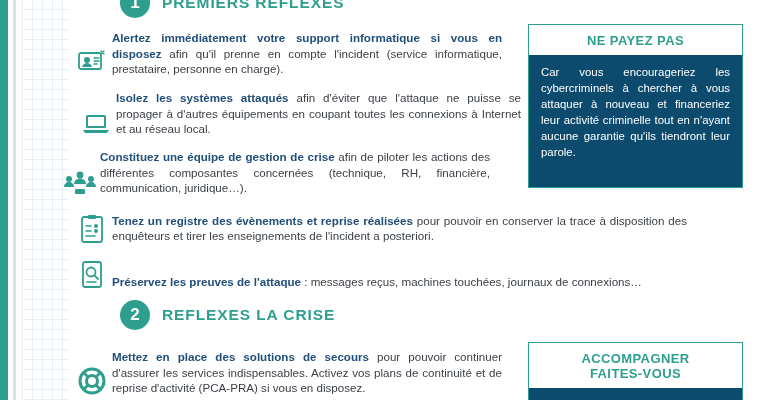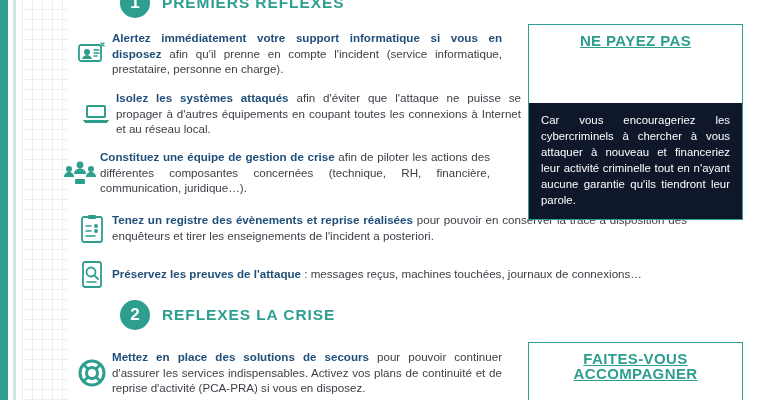--- a/index.html
+++ b/index.html
@@ -76,21 +76,21 @@
     color: #2e9e8f;
     font-size: 15.5px;
     font-weight: bold;
     letter-spacing: .9px;
   }
 
   
   .item {
     position: absolute;
     display: flex;
-    align-items: center;
+    align-items: flex-end;
   }
   .item-icon {
     width: 40px;
     min-width: 40px;
     display: flex;
     justify-content: center;
     padding-top: 2px;
   }
   .item-text {
     color: #3a3f45;
@@ -108,35 +108,33 @@
   .callout {
     position: absolute;
     width: 215px;
     border: 1px solid #2e9e8f;
     background: #ffffff;
     box-sizing: border-box;
   }
   .callout-head {
     color: #2e9e8f;
     font-weight: bold;
-    font-size: 15px;
+    font-size: 13px;
     text-align: center;
     letter-spacing: .4px;
     line-height: 15px;
     padding: 8px 8px 7px 8px;
-    text-decoration: underline;
   }
   .callout-body {
-    background: #0f172a;
+    background: #0c4a6e;
     color: #ffffff;
     font-size: 11.4px;
     line-height: 16px;
     text-align: justify;
-    padding: 9px 12px 11px 12px;
-    margin-top: 48px;
+    padding: 9px 12px 27px 12px;
   }
 
   svg { display: block; }
 </style>
 </head>
 <body>
 
 <div class="page">
 
   <div class="left-rail"></div>
@@ -242,19 +240,19 @@
         <path d="M6.5 6.5l4.5 4.5M23.5 6.5L19 11M6.5 23.5l4.5-4.5M23.5 23.5L19 19" stroke="#2e9e8f" stroke-width="2.6" stroke-linecap="round"></path>
       </svg>
     </div>
     <div class="item-text">
       <b>Mettez en place des solutions de secours</b><span> pour pouvoir continuer d'assurer les services indispensables. Activez vos plans de continuité et de reprise d'activité (PCA-PRA) si vous en disposez.</span>
     </div>
   </div>
 
   <div class="callout" style="left:528px; top:342px; height:70px; overflow:hidden;">
     <div class="callout-head">
+      <div>ACCOMPAGNER</div>
       <div>FAITES-VOUS</div>
-      <div>ACCOMPAGNER</div>
     </div>
     <div class="callout-body">Par des prestataires spécialisés en</div>
   </div>
 
 </div>
 
 </body></html>

